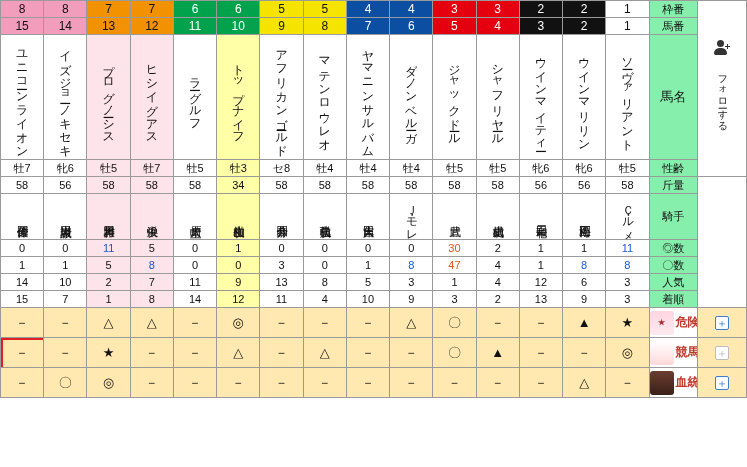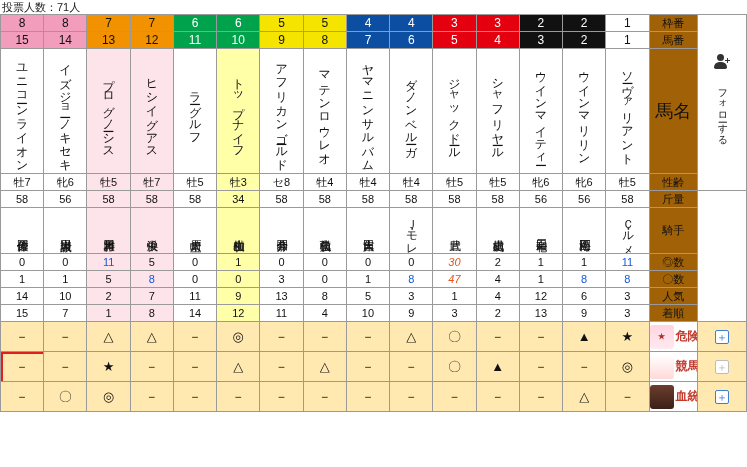--- a/index.html
+++ b/index.html
@@ -81,33 +81,33 @@
     font-size: 11.5px;
     line-height: 1.0;
     height: 42px;
     margin: 0 auto;
     display: block;
     white-space: nowrap;
   }
 
   
   .lbl {
-    background: #a16207;
+    background: #86efac;
     font-size: 11px;
     text-align: center;
   }
-  .lbl-name { font-size: 18px; margin-left: 8px; }
+  .lbl-name { font-size: 13px; margin-left: 8px; }
 
   
   .tint-pink { background: #fde3ea; }
   .tint-yellow { background: #ffffa8; }
   .tint-white { background: #ffffff; }
 
   .num-blue { color: #1558d6; font-weight: bold; }
-  .num-red { color: #e2561b; font-weight: bold; font-style: italic; }
+  .num-red { color: #e2561b; font-weight: bold; }
 
   
   .markrow td { height: 30px; background: #ffe9b0; font-size: 13px; }
   .markrow td.lbl { background: #ffffff; }
   .mark-label-cell {
     background: #ffffff !important;
     text-align: left;
     padding-left: 2px;
     white-space: nowrap;
   }
@@ -202,21 +202,20 @@
     border: 2px solid #e02020;
     pointer-events: none;
     z-index: 5;
   }
 </style>
 </head>
 <body>
 
 <div id="page">
 
-  <div class="topbar">投票人数：71人</div>
 
   <table class="race">
     <colgroup id="colg">
         <col class="c-horse">
         <col class="c-horse">
         <col class="c-horse">
         <col class="c-horse">
         <col class="c-horse">
         <col class="c-horse">
         <col class="c-horse">

